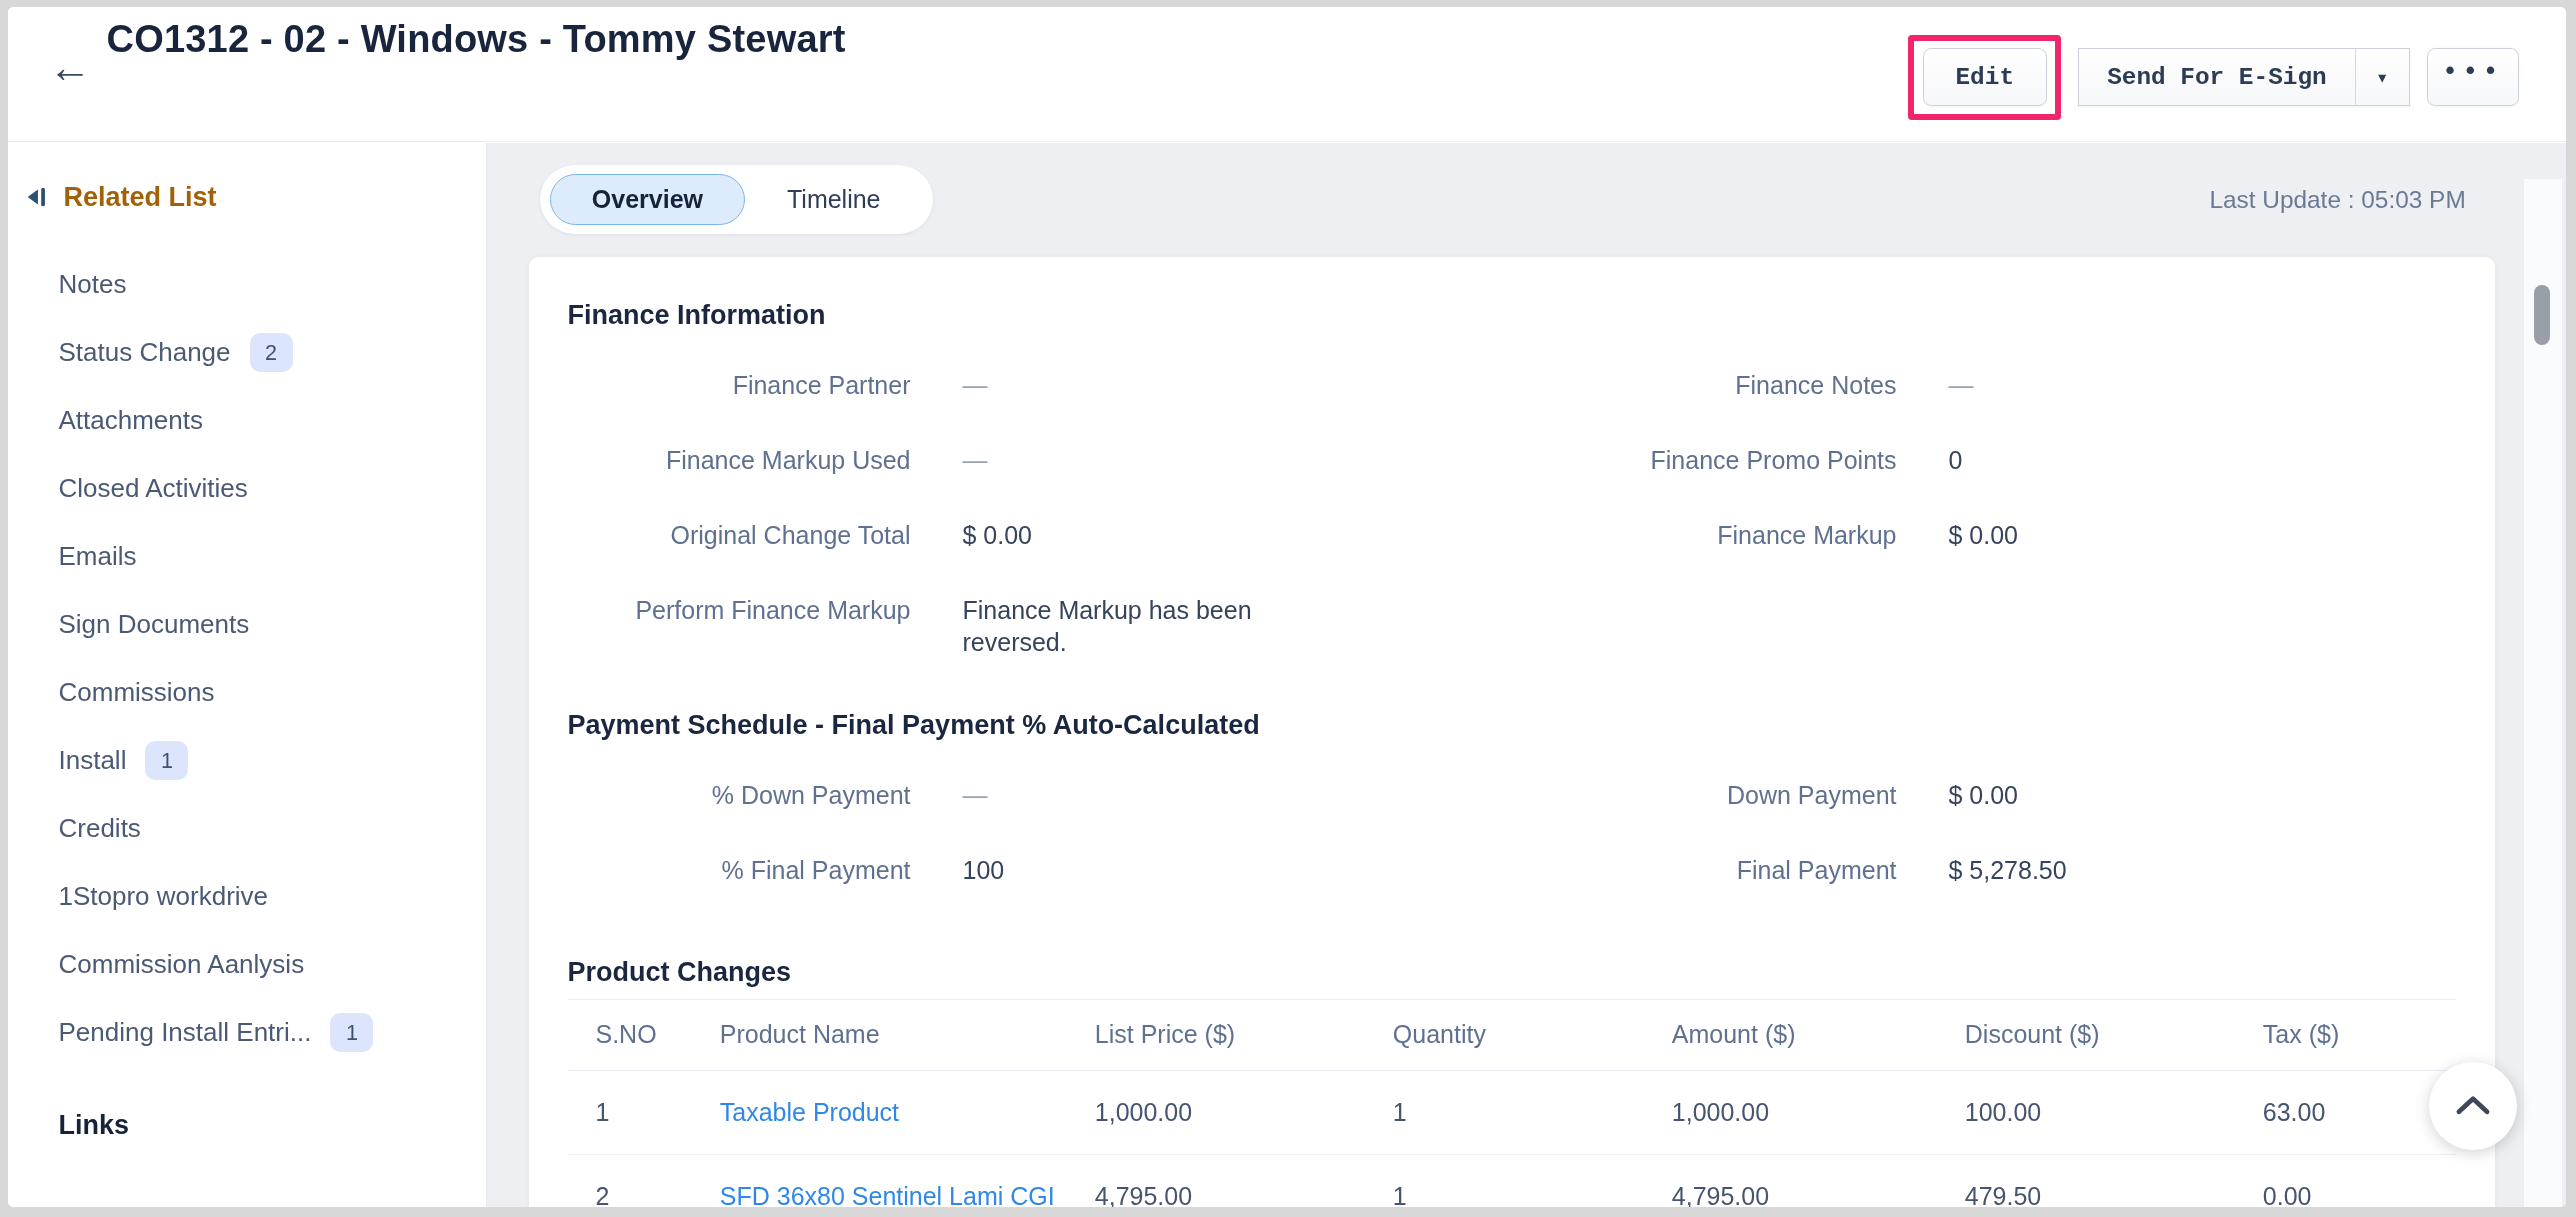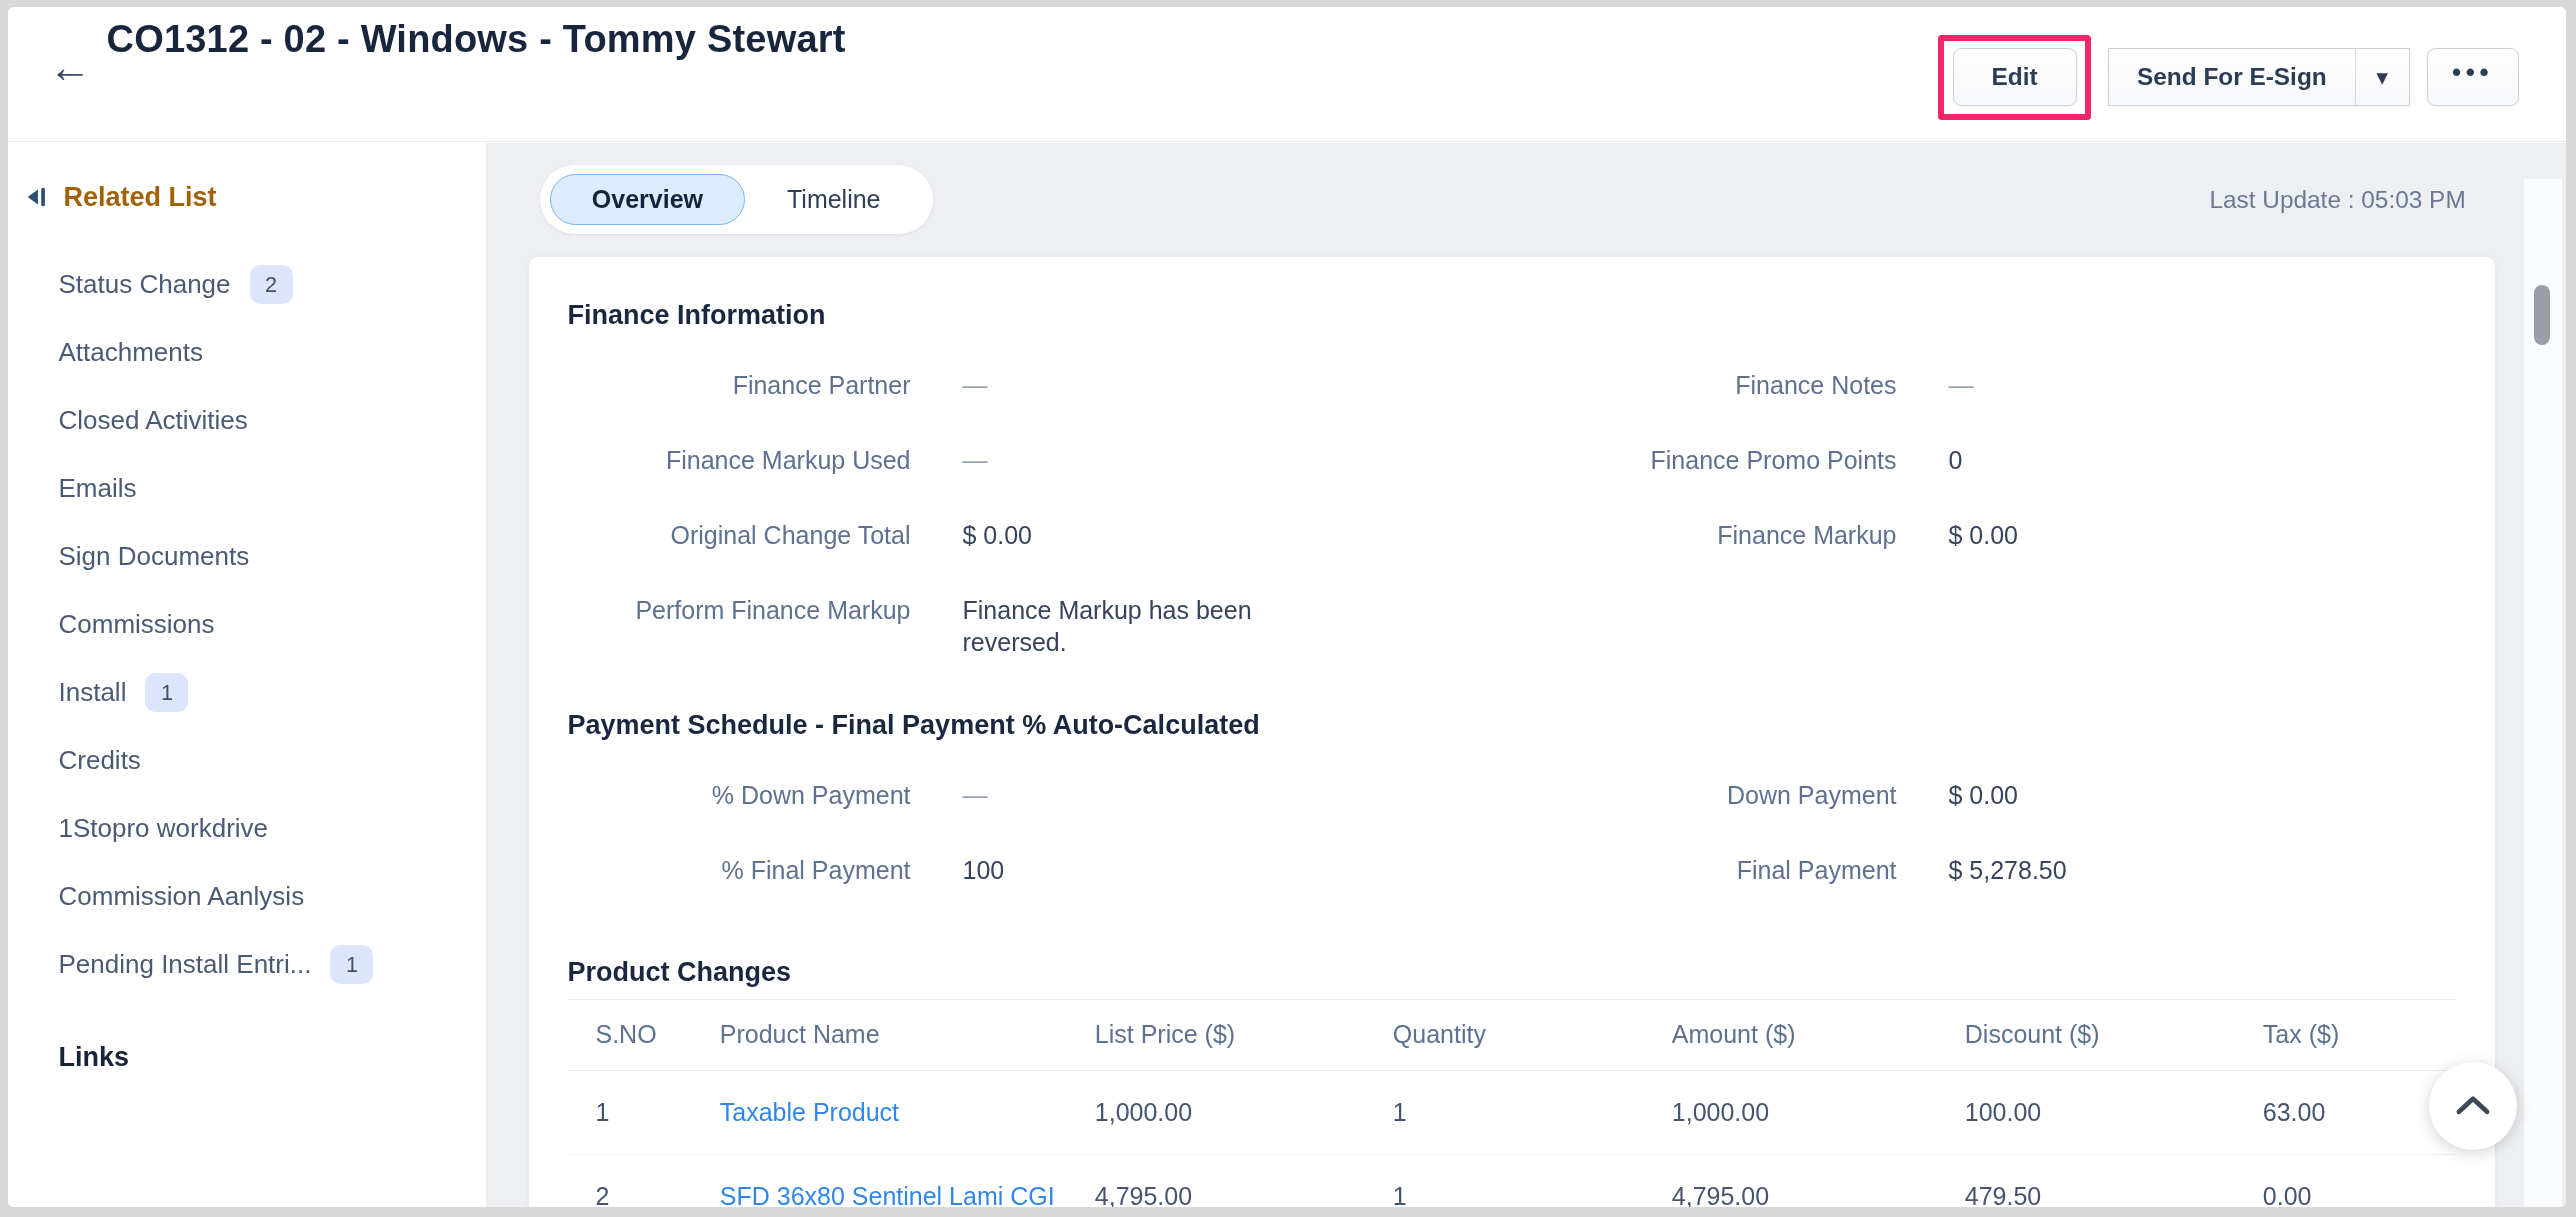--- a/index.html
+++ b/index.html
@@ -10,21 +10,21 @@
   .app { position:absolute; left:7.5px; top:6.6px; right:10.3px; bottom:10.3px;
          background:#ffffff; border-radius:5.6px; overflow:hidden; }
 
   
   .hdr { position:absolute; left:0; top:0; right:0; height:135px; background:#fff;
          border-bottom:0.9px solid #e8ecf1; z-index:3; }
   .back { position:absolute; left:41px; top:39px; font-size:43px; color:#3c4a63;
           line-height:1; cursor:pointer; }
   .title { position:absolute; left:99px; top:11.3px; font-size:38px; font-weight:700;
            color:#19253c; letter-spacing:0.2px; }
-  .actions { position:absolute; right:47px; top:28px; display:flex; align-items:center; gap:17px; }
+  .actions { position:absolute; right:47px; top:28px; display:flex; align-items:center; gap:17px;font-family:Liberation Mono, monospace; }
   .btn { display:inline-flex; align-items:center; justify-content:center; height:58px;
          background:linear-gradient(#ffffff,#f6f7f9); border:0.9px solid #ccd1d9; border-radius:8.4px;
          font-size:24.4px; font-weight:700; color:#2d3c55; cursor:pointer;
          box-shadow:0 0.9px 1.9px rgba(25,39,70,.06); font-family:inherit; }
   .edit-ann { border:6.6px solid #f1256b; border-radius:3.8px; padding:7.5px 8.4px; }
   .btn.edit { width:124px; }
   .split { display:flex; align-items:stretch; border:0.9px solid #ccd1d9; border-radius:0;
            background:linear-gradient(#ffffff,#f6f7f9); overflow:hidden; height:58px;
            box-shadow:0 0.9px 1.9px rgba(25,39,70,.06); }
   .split .main { border:none; background:transparent; box-shadow:none; height:100%; padding:0 28px; border-radius:0; }
@@ -126,20 +126,23 @@
 
       <aside class="sidebar">
         <div class="sb-header">
           <svg width="28" height="28" viewBox="0 0 30 30">
             <polygon points="16,7 5,15 16,23" fill="#2d4f74"></polygon>
             <rect x="19.5" y="5" width="4" height="20" rx="2" fill="#2d4f74"></rect>
           </svg>
           <span>Related List</span>
         </div>
         <ul class="sb-list">
+          <li>
+              <span>Notes</span>
+            </li>
           <li>
               <span>Status Change</span>
               <span class="badge">2</span>
             </li>
           <li>
               <span>Attachments</span>
             </li>
           <li>
               <span>Closed Activities</span>
             </li>

